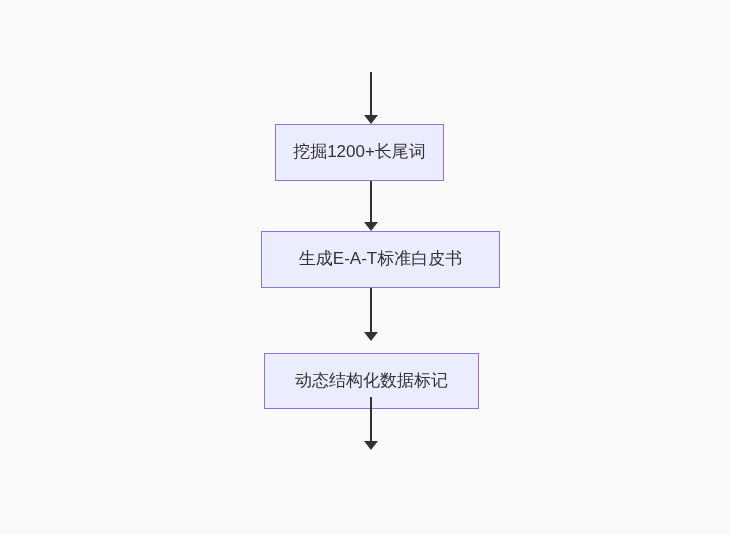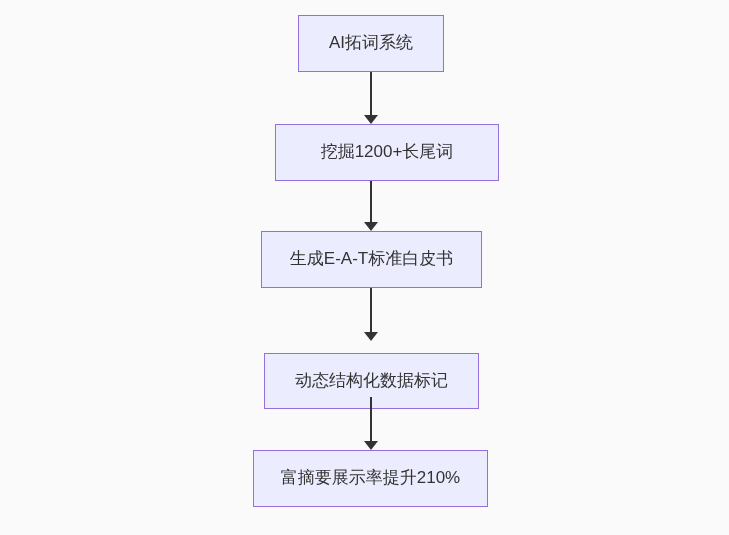--- a/index.html
+++ b/index.html
@@ -26,22 +26,22 @@
     color: var(--text-color, #333333);
     display: flex;
     align-items: center;
     justify-content: center;
     font-size: 17px;
     line-height: 1.2;
     white-space: nowrap;
     text-align: center;
   }
   .n1 { left: 298px; top: 15px;  width: 146px; height: 57px; }
-  .n2 { left: 275px; top: 124px; width: 224px; height: 57px; }
-  .n3 { left: 261px; top: 231px; width: 221px; height: 57px; }
+  .n2 { left: 275px; top: 124px; width: 169px; height: 57px; }
+  .n3 { left: 261px; top: 231px; width: 239px; height: 57px; }
   .n4 { left: 264px; top: 353px; width: 215px; height: 56px; }
   .n5 { left: 253px; top: 450px; width: 235px; height: 57px; }
 
   .arrow {
     position: absolute;
     left: 364px;          
     width: 14px;
   }
   .a1 { top: 72px;  height: 52px; }
   .a2 { top: 181px; height: 50px; }
@@ -66,23 +66,20 @@
     border-left: 7px solid transparent;
     border-right: 7px solid transparent;
     border-top: 9px solid var(--arrow-color, #333333);
   }
 </style>
 </head>
 <body>
 
 <div class="canvas">
 
-  <div class="node n1">
-    <span>AI拓词系统</span>
-  </div>
 
   <div class="arrow a1">
     <div class="line"></div>
     <div class="head"></div>
   </div>
 
   <div class="node n2">
     <span>挖掘1200+长尾词</span>
   </div>
 
@@ -102,17 +99,14 @@
 
   <div class="node n4">
     <span>动态结构化数据标记</span>
   </div>
 
   <div class="arrow a4">
     <div class="line"></div>
     <div class="head"></div>
   </div>
 
-  <div class="node n5">
-    <span>富摘要展示率提升210%</span>
-  </div>
 
 </div>
 
 </body></html>

